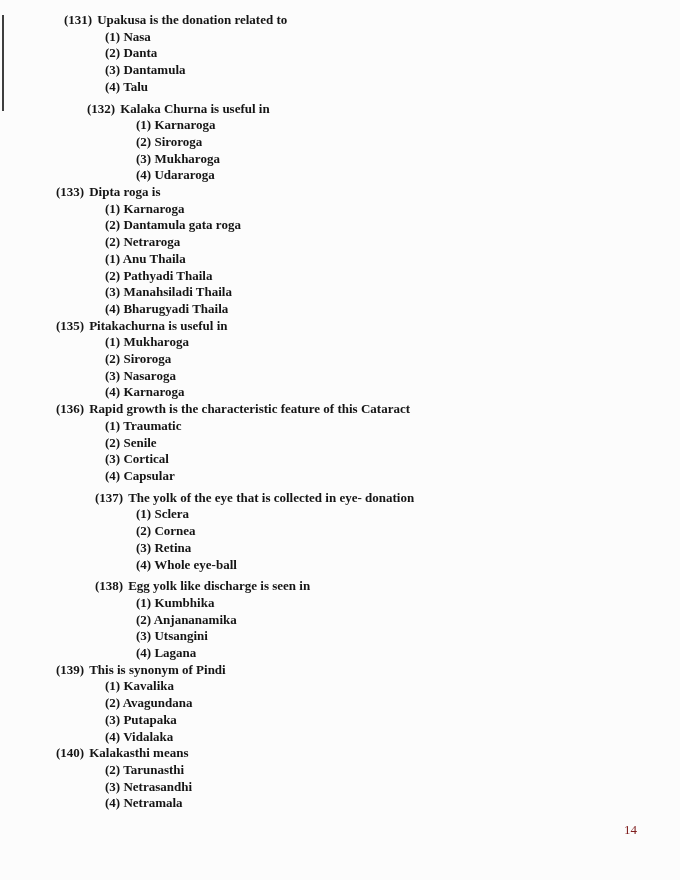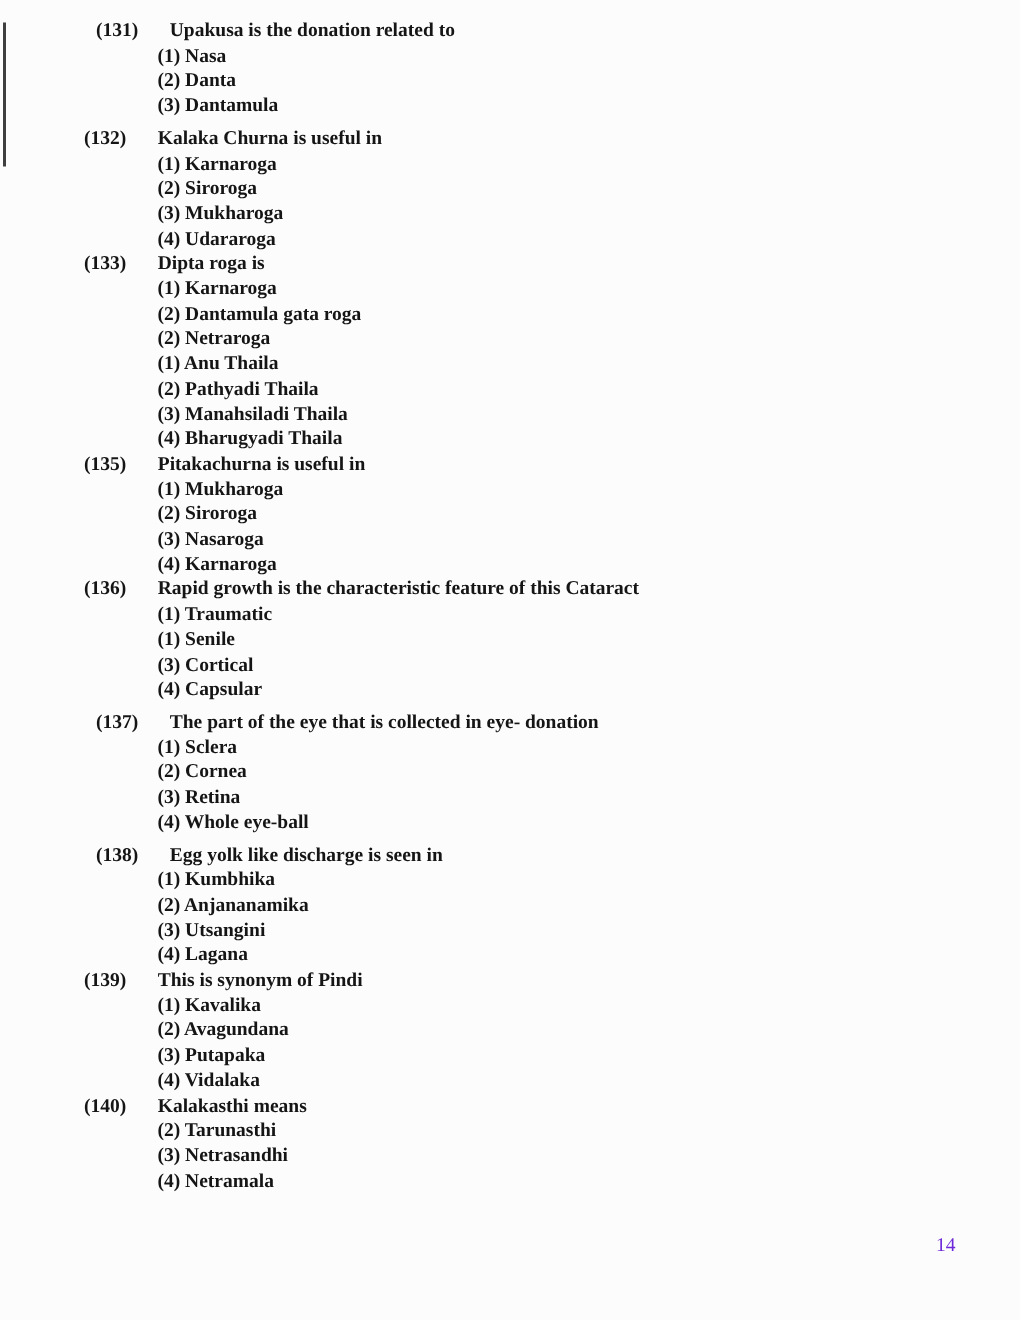--- a/index.html
+++ b/index.html
@@ -32,50 +32,51 @@
     font-weight: bold;
     font-size: 13px;
     line-height: 16.7px;
   }
   .question { margin: 0; }
   .q-head {
     padding-left: 56px;
     white-space: nowrap;
   }
   .q-indent .q-head { padding-left: 64px; }
-  .q-gap { margin-top: 5px; }
-  .q-num { margin-right: 21px; }
+  .q-gap { margin-top: 5px; padding-left: 31px; }
+  .q-num { margin-right: 5px; }
   .option {
     padding-left: 105px;
     white-space: nowrap;
   }
   .page-number {
     position: absolute;
     left: 624px;
     top: 822px;
     font-size: 13px;
     font-weight: normal;
-    color: #6d28d9;
+    color: #7f1d1d;
   }
 </style>
 </head>
 <body>
 
 <div class="page">
   <div class="edge-line"></div>
   <div class="questions" id="question-list">
       <div class="question q-indent">
     <div class="q-head">
       <span class="q-num">(131)</span><span class="q-text">Upakusa is the donation related to</span>
     </div>
     <div class="q-options">
 
     <div class="option">(1) Nasa</div>
           <div class="option">(2) Danta</div>
           <div class="option">(3) Dantamula</div>
+          <div class="option">(4) Talu</div>
         </div>
   </div>
       <div class="question q-gap">
     <div class="q-head">
       <span class="q-num">(132)</span><span class="q-text">Kalaka Churna is useful in</span>
     </div>
     <div class="q-options">
 
     <div class="option">(1) Karnaroga</div>
           <div class="option">(2) Siroroga</div>
@@ -115,28 +116,28 @@
           <div class="option">(4) Karnaroga</div>
         </div>
   </div>
       <div class="question">
     <div class="q-head">
       <span class="q-num">(136)</span><span class="q-text">Rapid growth is the characteristic feature of this Cataract</span>
     </div>
     <div class="q-options">
 
     <div class="option">(1) Traumatic</div>
-          <div class="option">(1) Senile</div>
+          <div class="option">(2) Senile</div>
           <div class="option">(3) Cortical</div>
           <div class="option">(4) Capsular</div>
         </div>
   </div>
       <div class="question q-gap q-indent">
     <div class="q-head">
-      <span class="q-num">(137)</span><span class="q-text">The part of the eye that is collected in eye- donation</span>
+      <span class="q-num">(137)</span><span class="q-text">The yolk of the eye that is collected in eye- donation</span>
     </div>
     <div class="q-options">
 
     <div class="option">(1) Sclera</div>
           <div class="option">(2) Cornea</div>
           <div class="option">(3) Retina</div>
           <div class="option">(4) Whole eye-ball</div>
         </div>
   </div>
       <div class="question q-gap q-indent">

